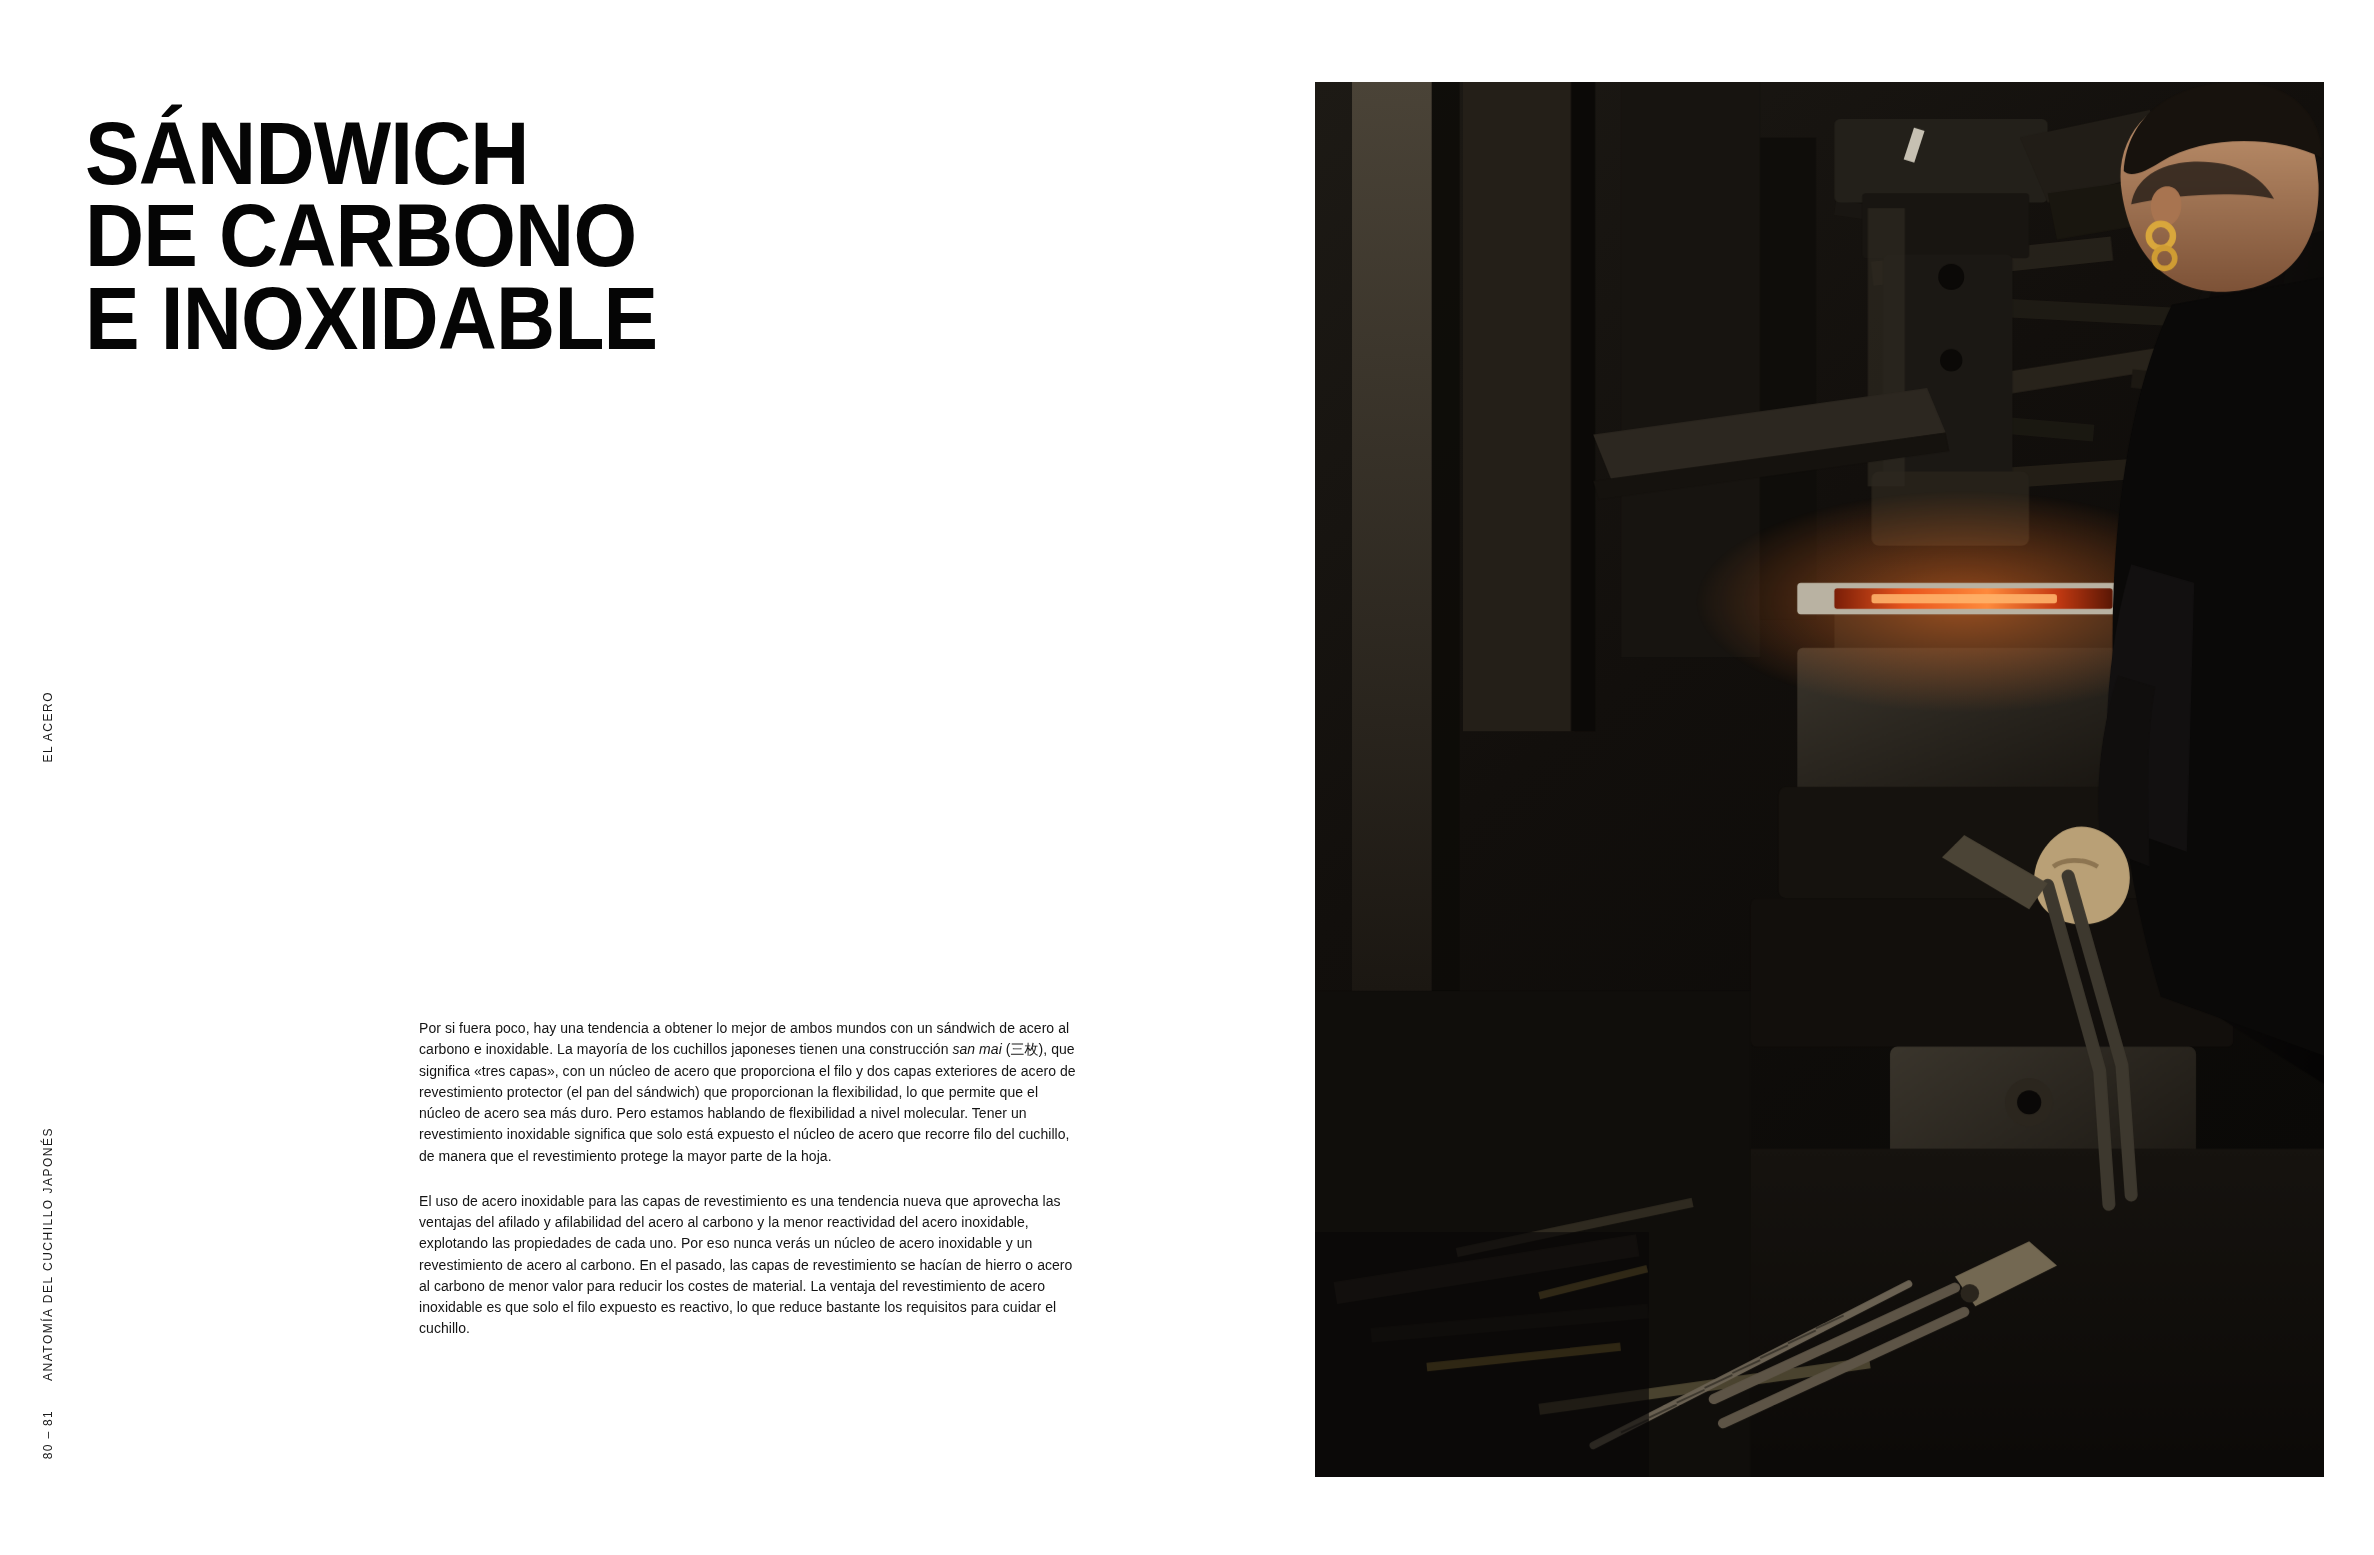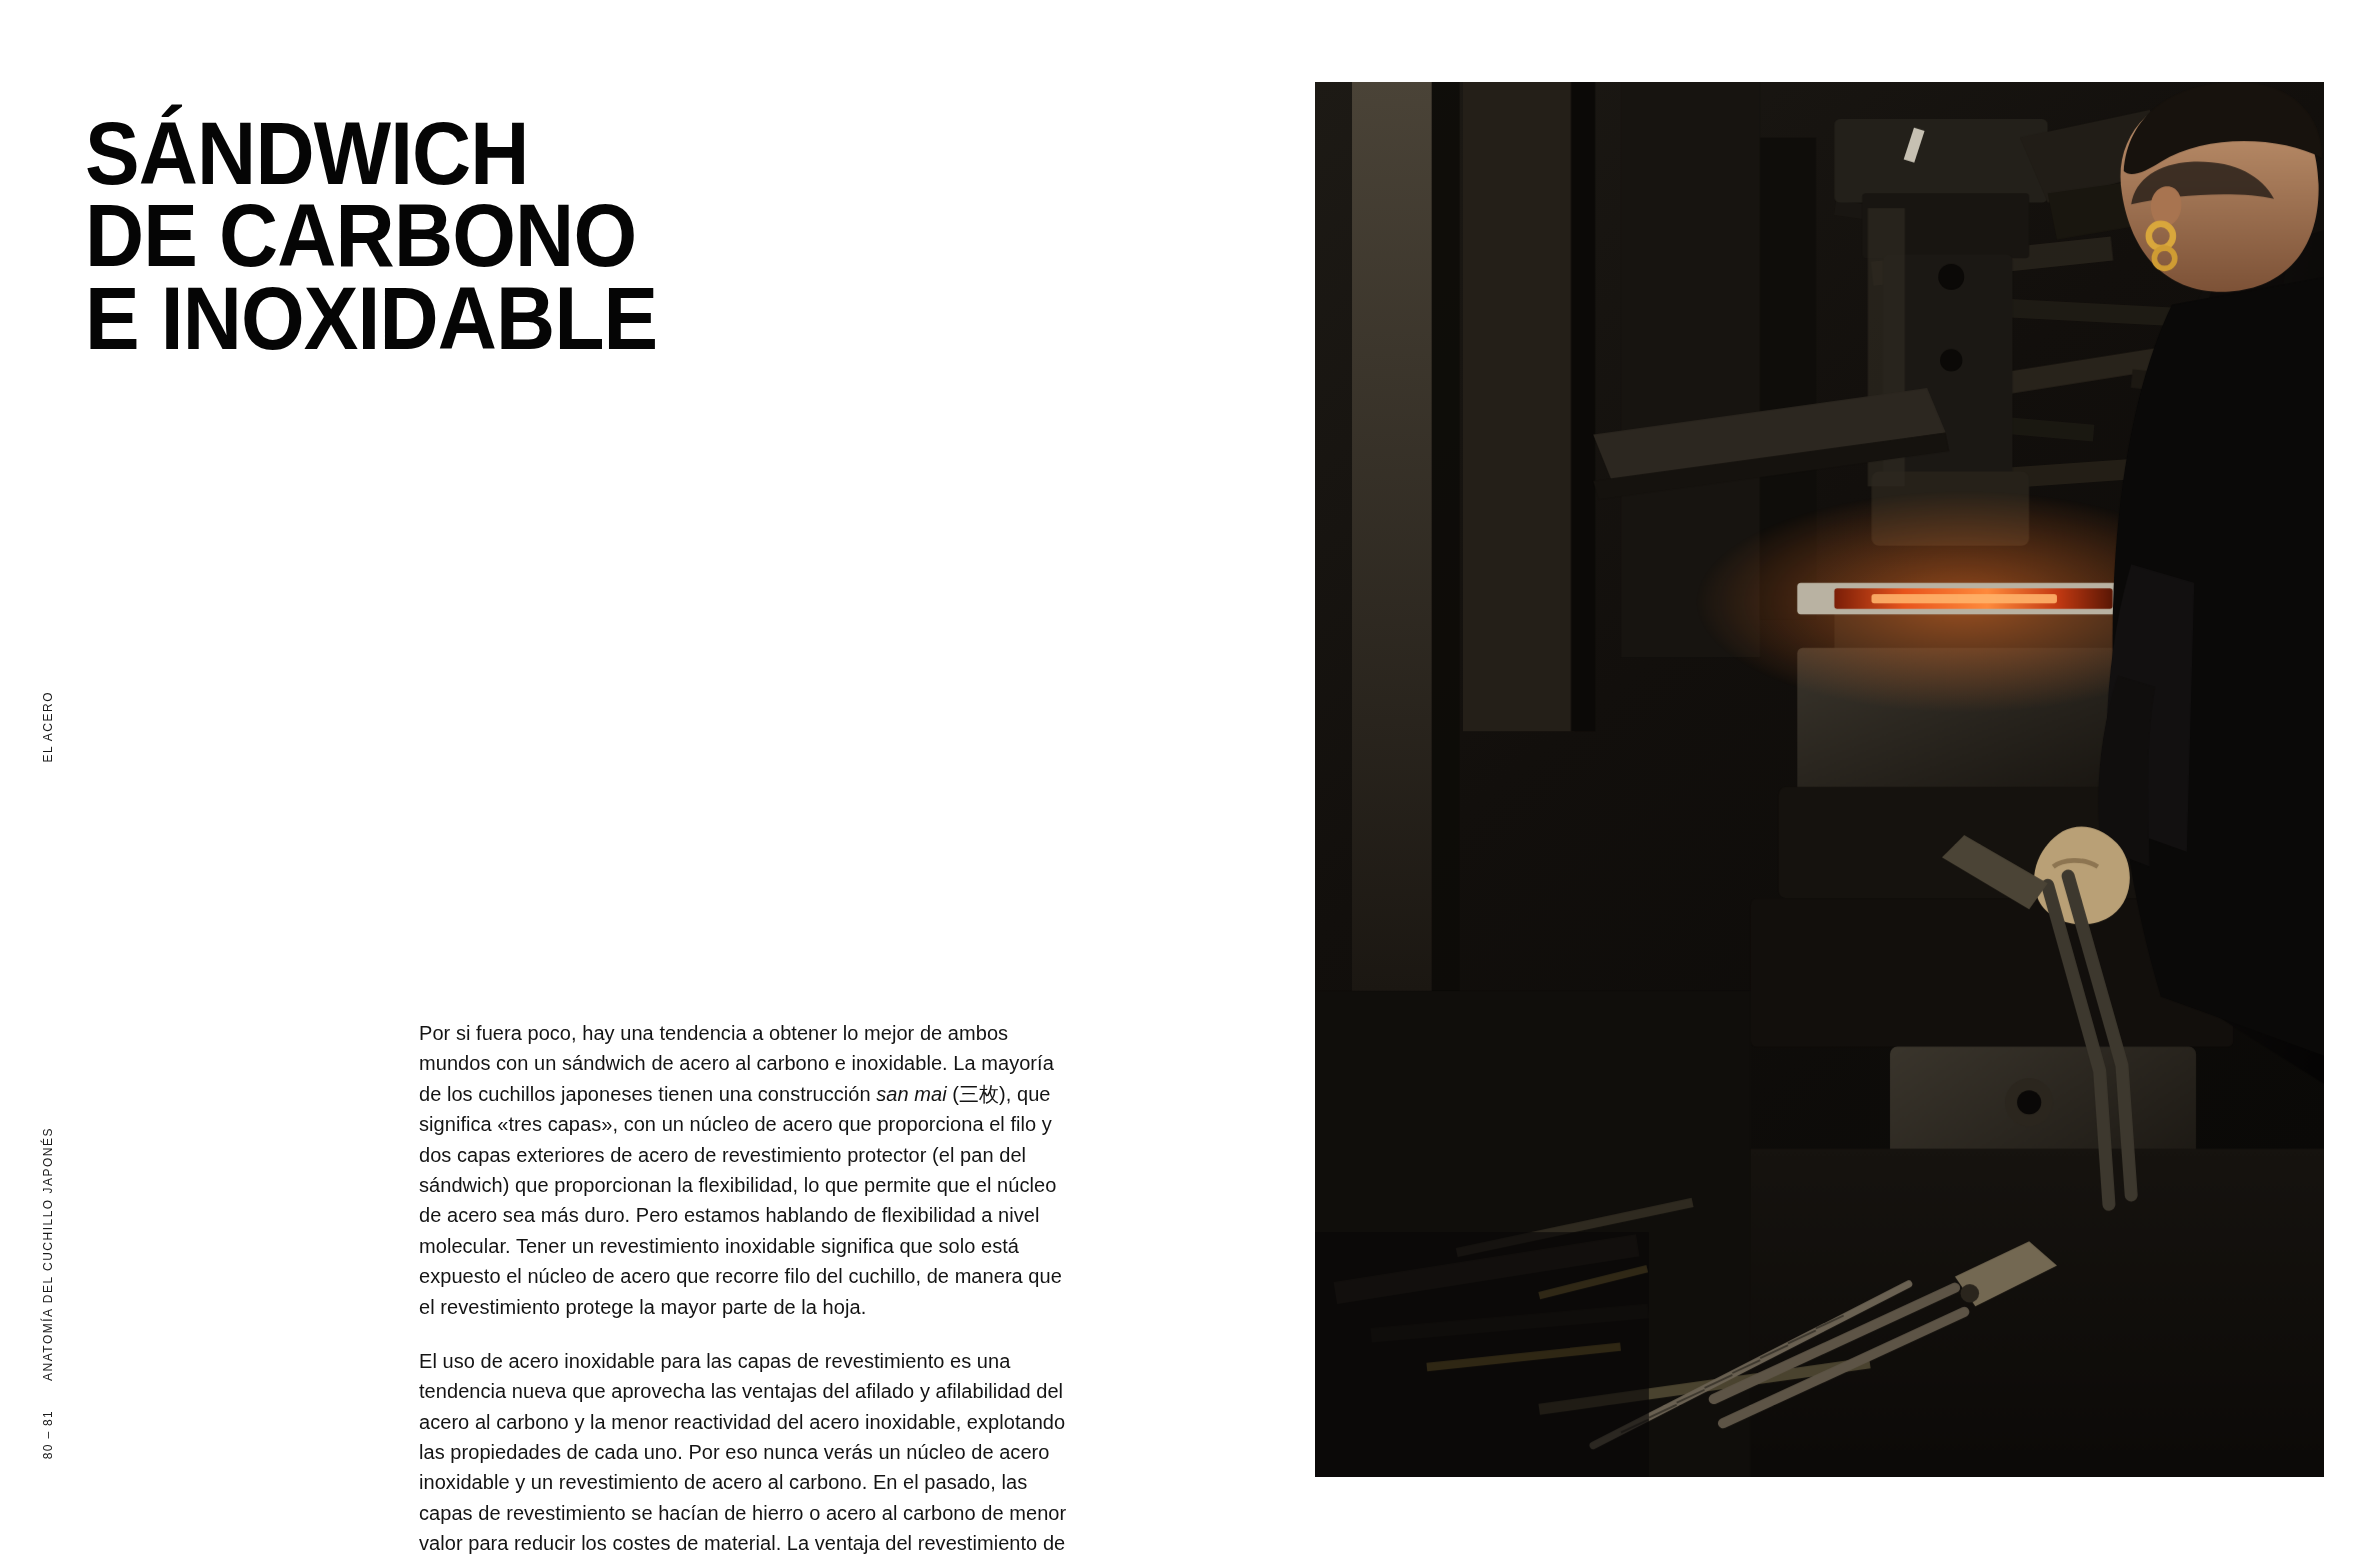--- a/index.html
+++ b/index.html
@@ -51,21 +51,21 @@
 
   
   .body-col {
     position: absolute;
     left: 419px;
     top: 1018px;
     width: 660px;
   }
   .body-col p {
     margin: 0 0 24px 0;
-    font-size: 20px;
+    font-size: 14px;
     line-height: 1.52;
     color: #141414;
     text-align: left;
     letter-spacing: 0.05px;
   }
   .body-col p:last-child { margin-bottom: 4px; }
   .body-col em { font-style: italic; }
 
   
   .photo {

